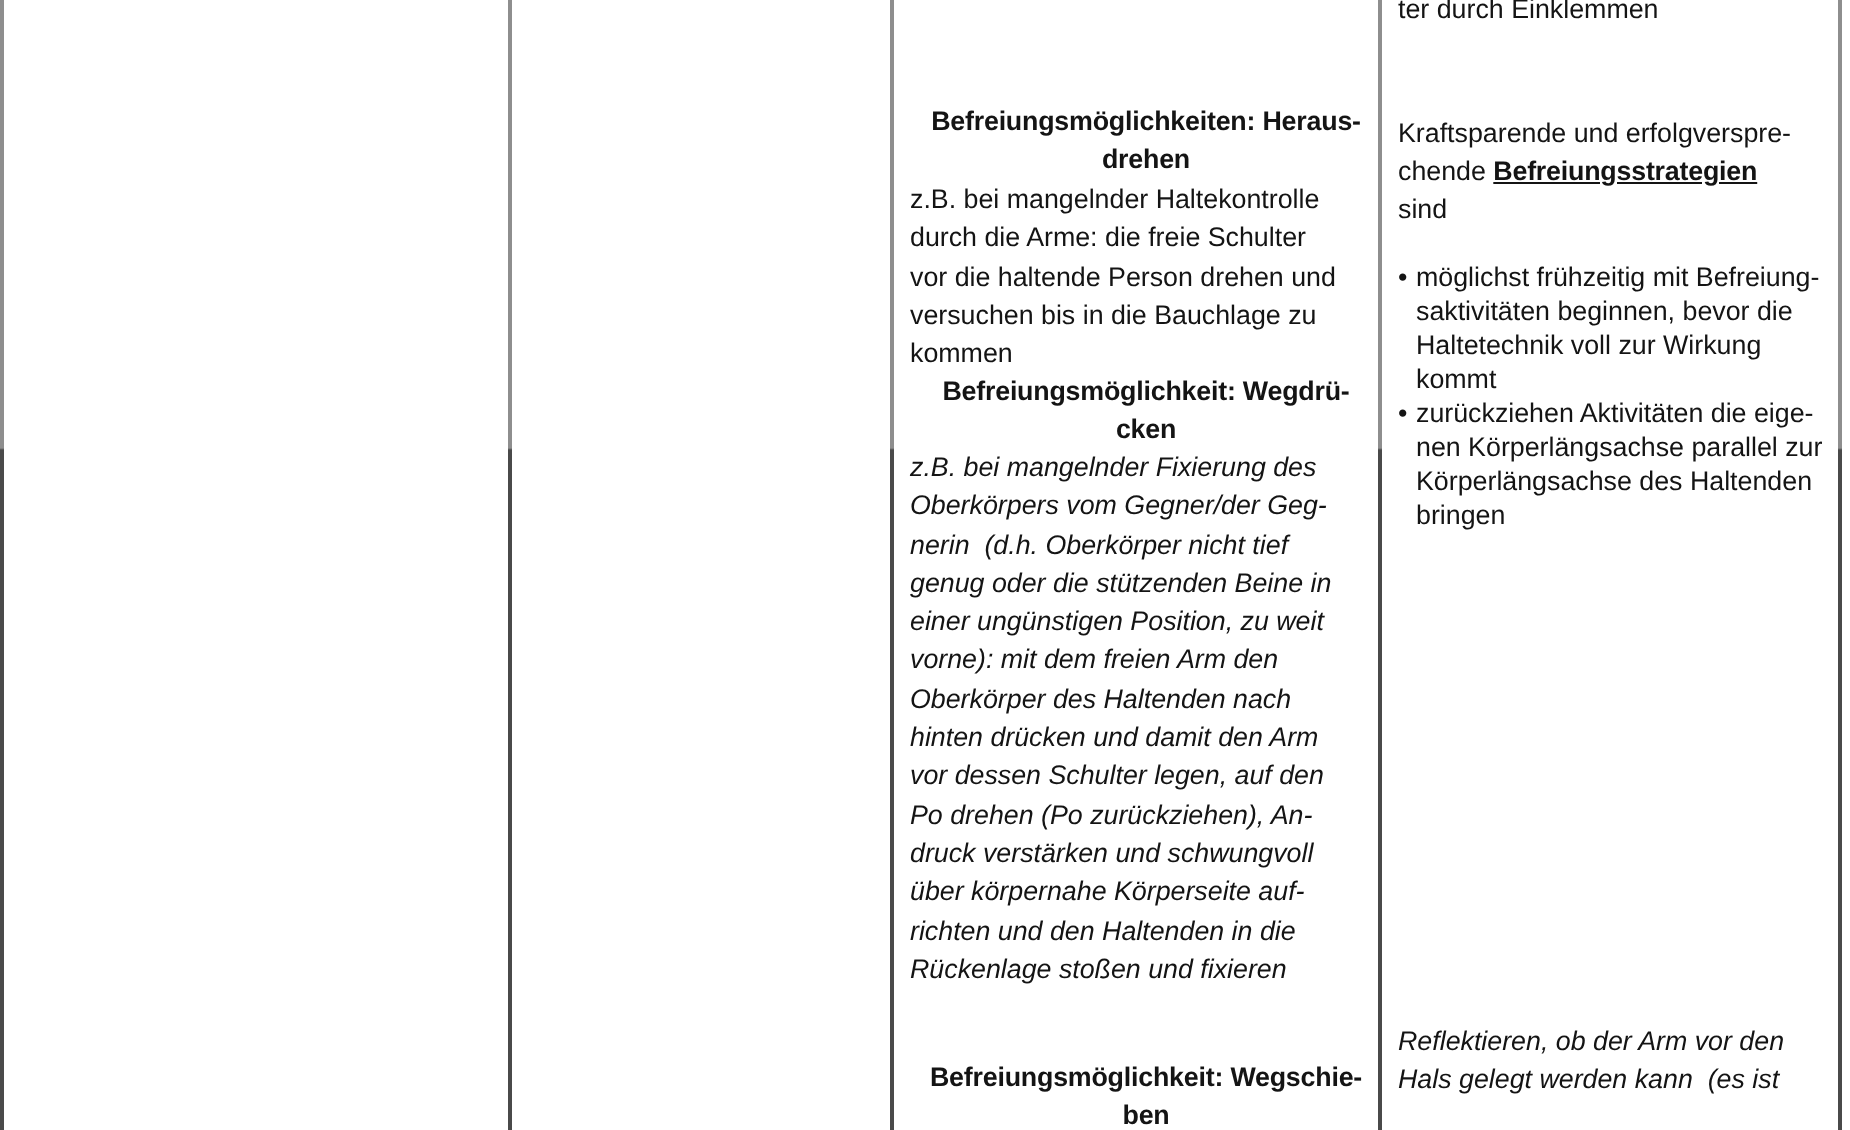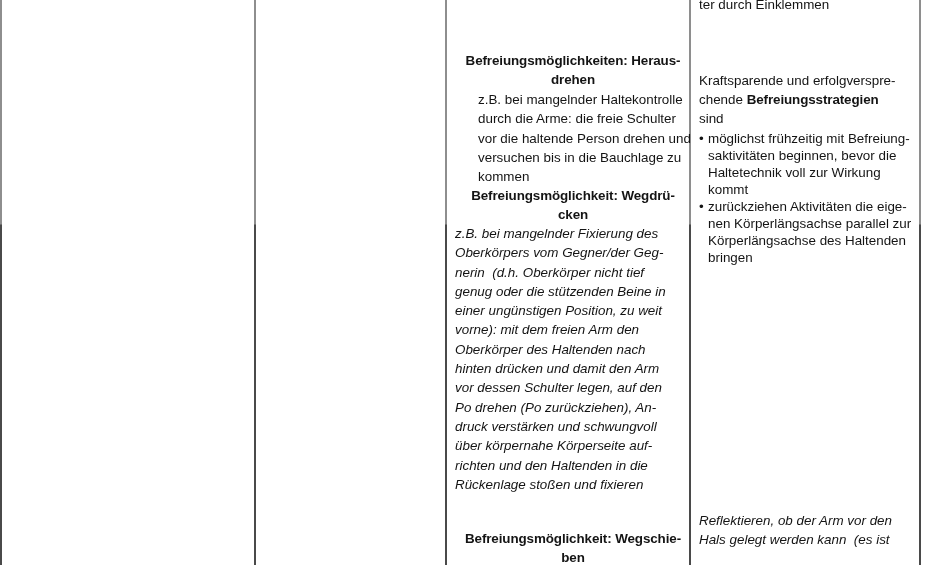--- a/index.html
+++ b/index.html
@@ -27,30 +27,30 @@
 
   .block {
     position: absolute;
     white-space: pre-wrap;
     font-size: 13.4px;
   }
   
   .mid { left: 455px; width: 236px; line-height: 19.3px; }
   .mid.bold { font-weight: bold; letter-spacing: -0.1px; text-align: center; }
   .m-h1 { top: 51px; }
-  .m-p1 { top: 90px; margin-left: 23px; }
+  .m-p1 { top: 90px; }
   .m-h2 { top: 186px; }
   .m-p2 { top: 224px; font-style: italic; }
   .m-h3 { top: 529px; }
 
   
   .right { left: 699px; width: 222px; line-height: 19px; }
   .r-carry { top: -5px; }
-  .r-intro { top: 71px; }
-  .r-intro .b { font-weight: bold; letter-spacing: -0.1px; }
+  .r-intro { top: 57px; }
+  .r-intro .b { font-weight: bold; letter-spacing: -0.1px; text-decoration: underline; }
   .r-reflect { top: 511px; font-style: italic; }
 
   .r-bullets {
     position: absolute;
     left: 699px;
     top: 130px;
     width: 222px;
     line-height: 17px;
     font-size: 13.4px;
   }

